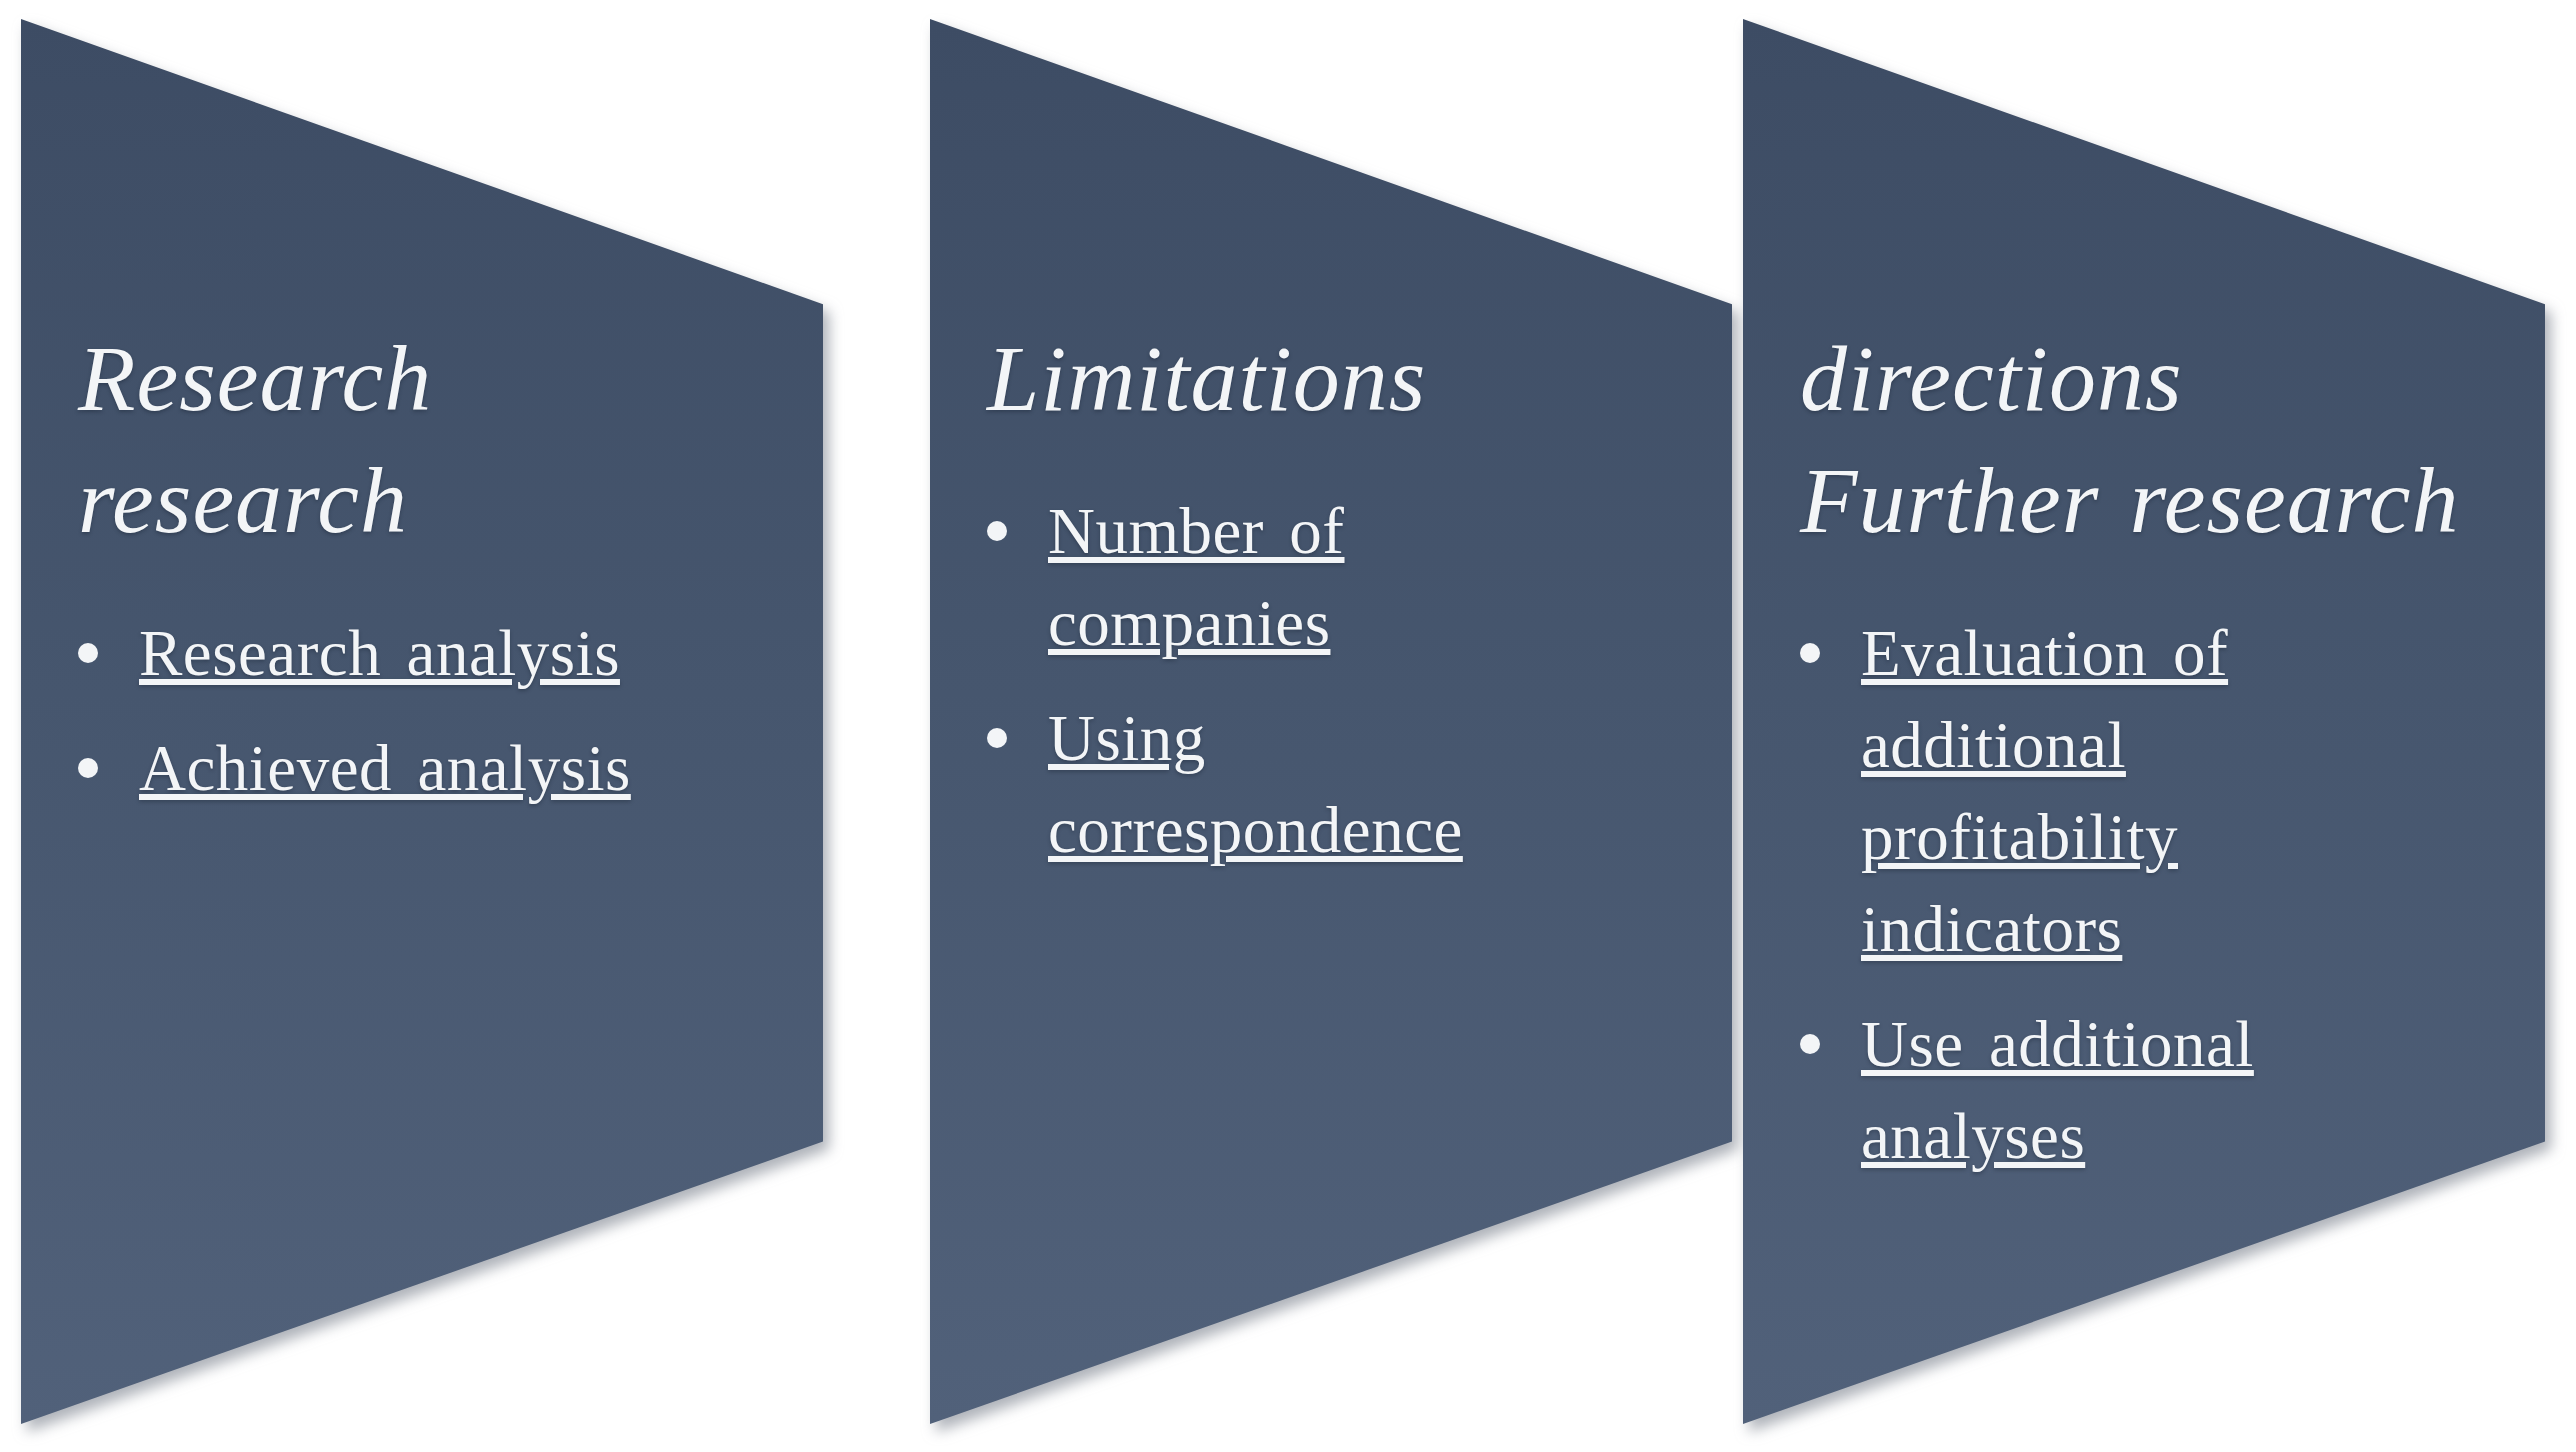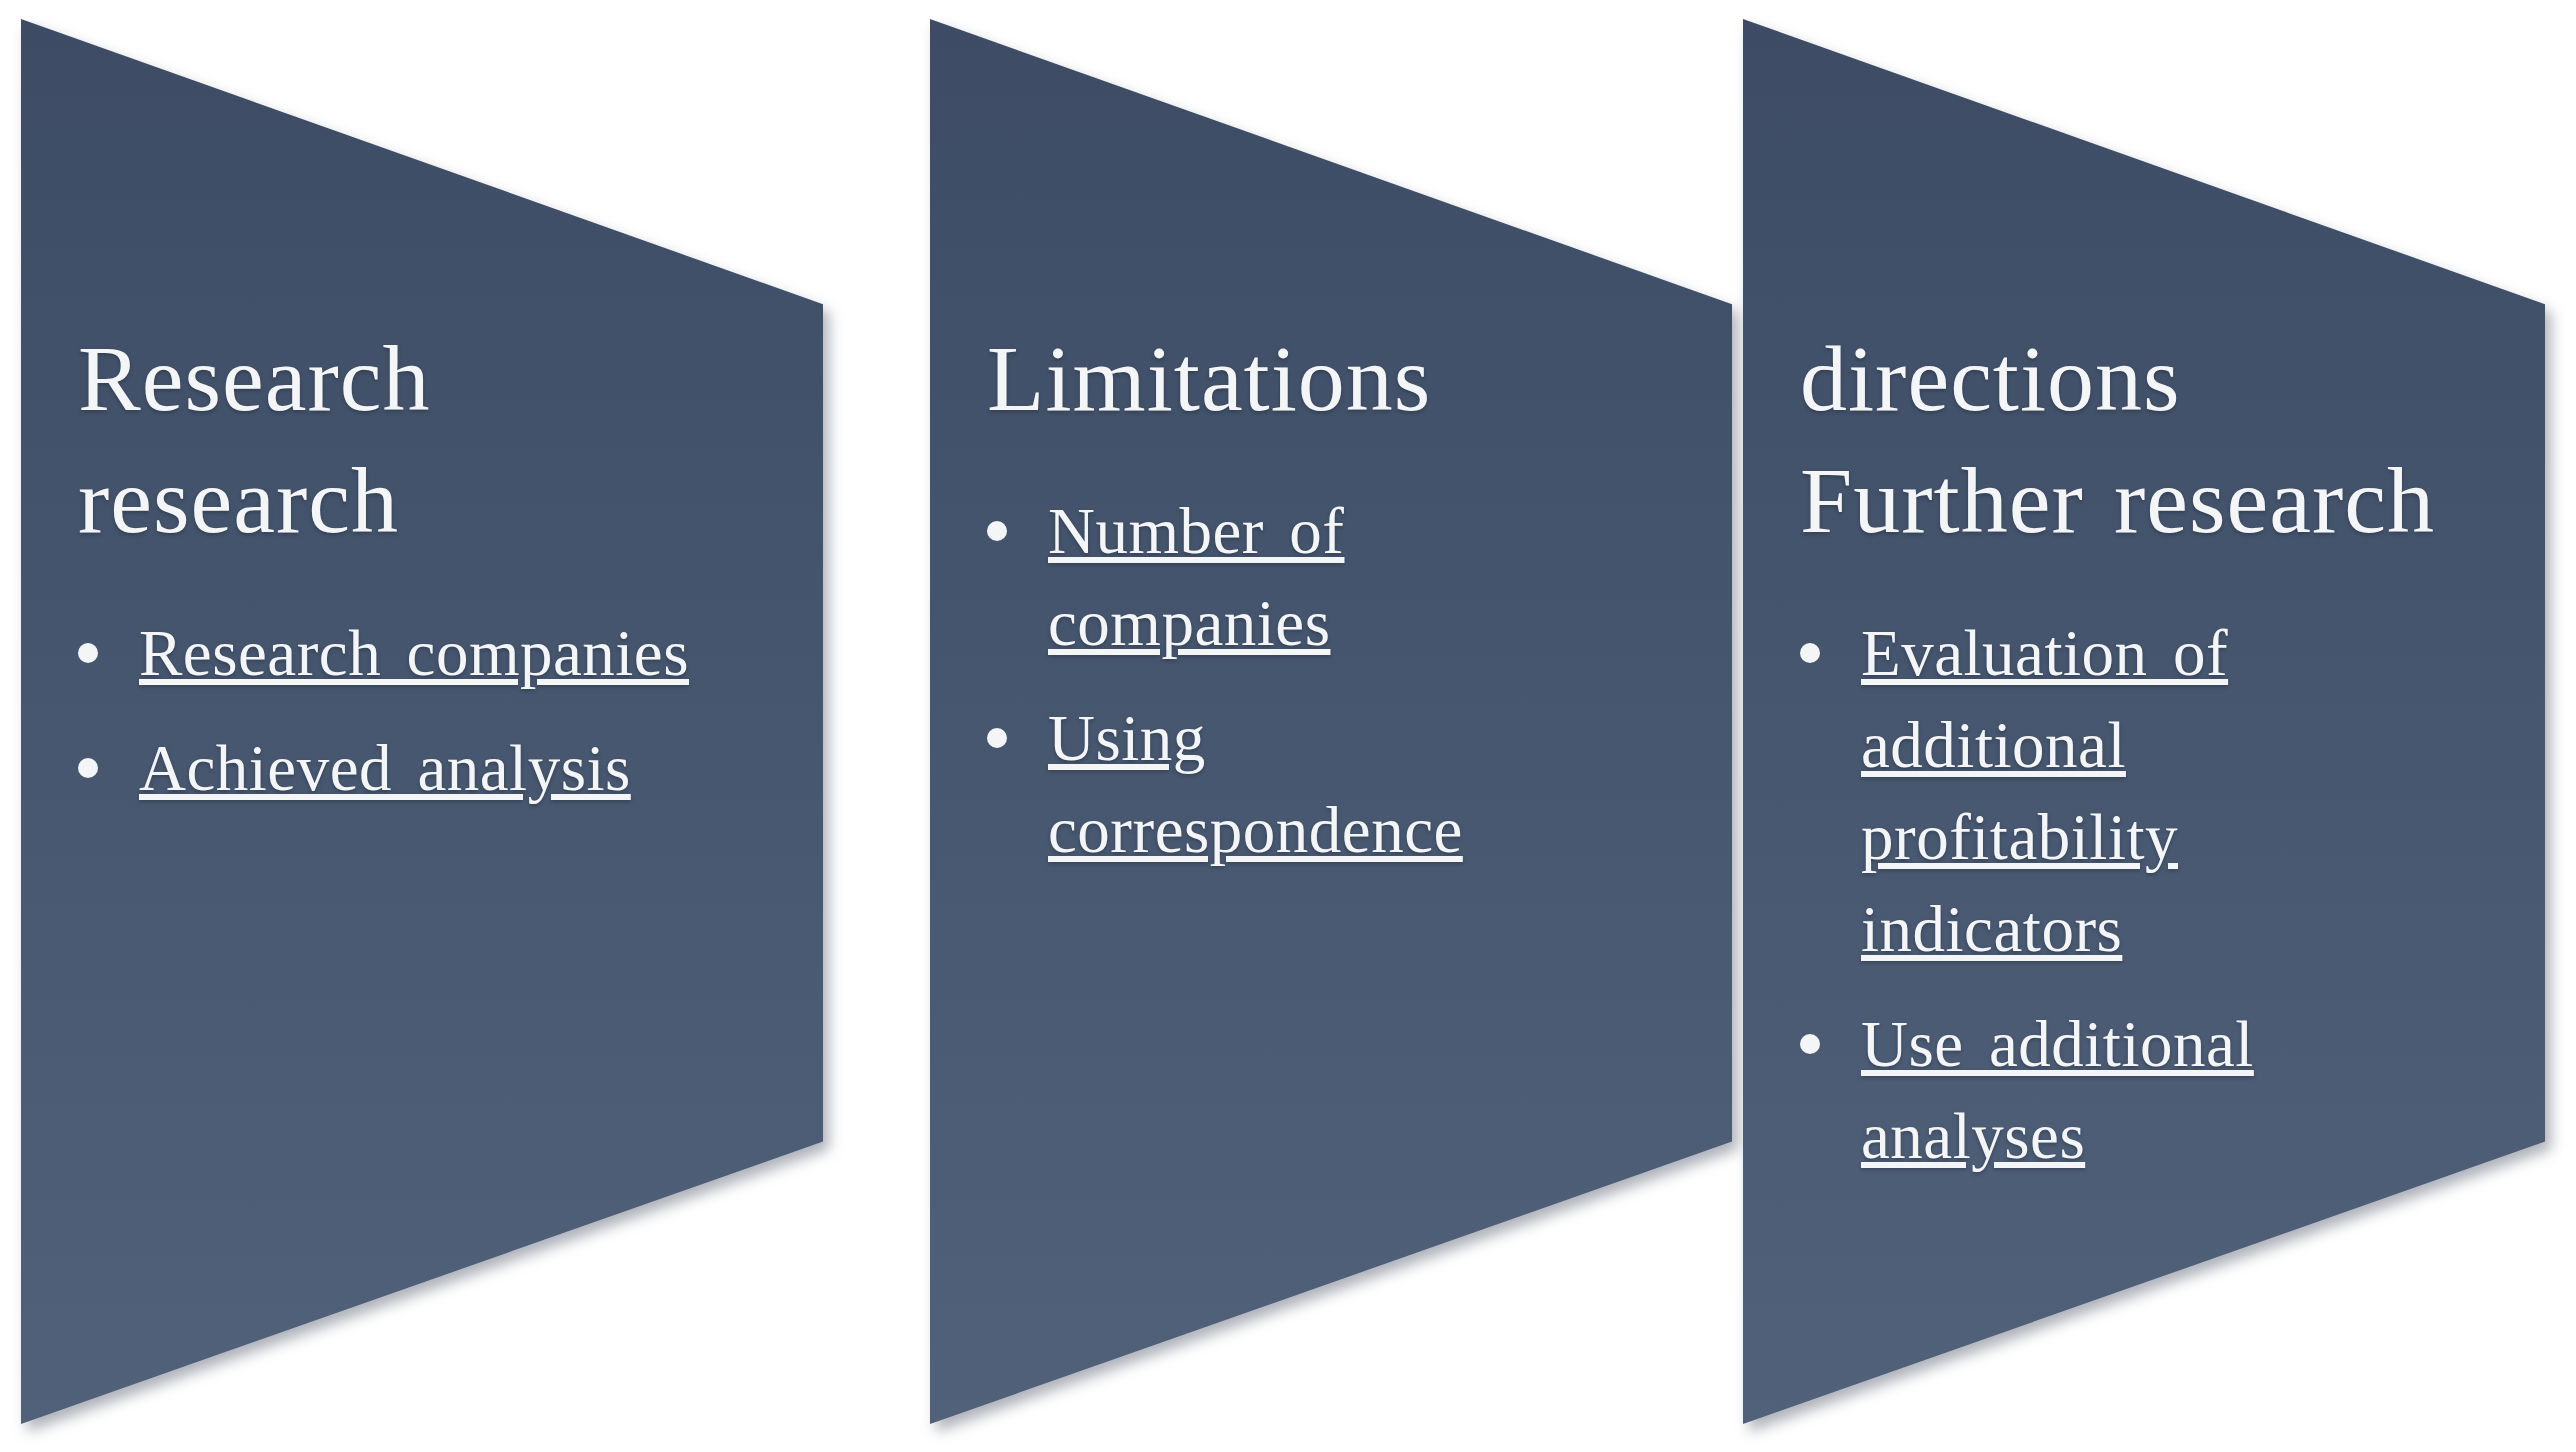--- a/index.html
+++ b/index.html
@@ -41,20 +41,21 @@
     color: var(--text-color, #f3f5f7);
   }
   .shape-title {
     margin: 0 0 46px 0;
     font-size: 94px;
     line-height: 122px;
     font-weight: normal;
     letter-spacing: 1px;
     word-spacing: 5.7px;
     text-shadow: 0 1.9px 3.8px rgba(22, 32, 48, 0.38);
+    font-style: italic;
   }
   .shape-title .ln { display: block; }
   ul.bullets {
     list-style: none;
     margin: 0;
     padding: 0;
   }
   ul.bullets li {
     position: relative;
     padding-left: 61px;
@@ -85,21 +86,21 @@
   <div class="shape-wrap s1">
     <div class="shape">
       <div class="content">
         <h2 class="shape-title">
           <span class="ln">Research</span>
           <span class="ln">research</span>
         </h2>
         <ul class="bullets">
           <li>
             <span class="dot"></span>
-            <span class="ln">Research companies</span>
+            <span class="ln">Research analysis</span>
           </li>
           <li>
             <span class="dot"></span>
             <span class="ln">Achieved analysis</span>
           </li>
         </ul>
       </div>
     </div>
   </div>
 

